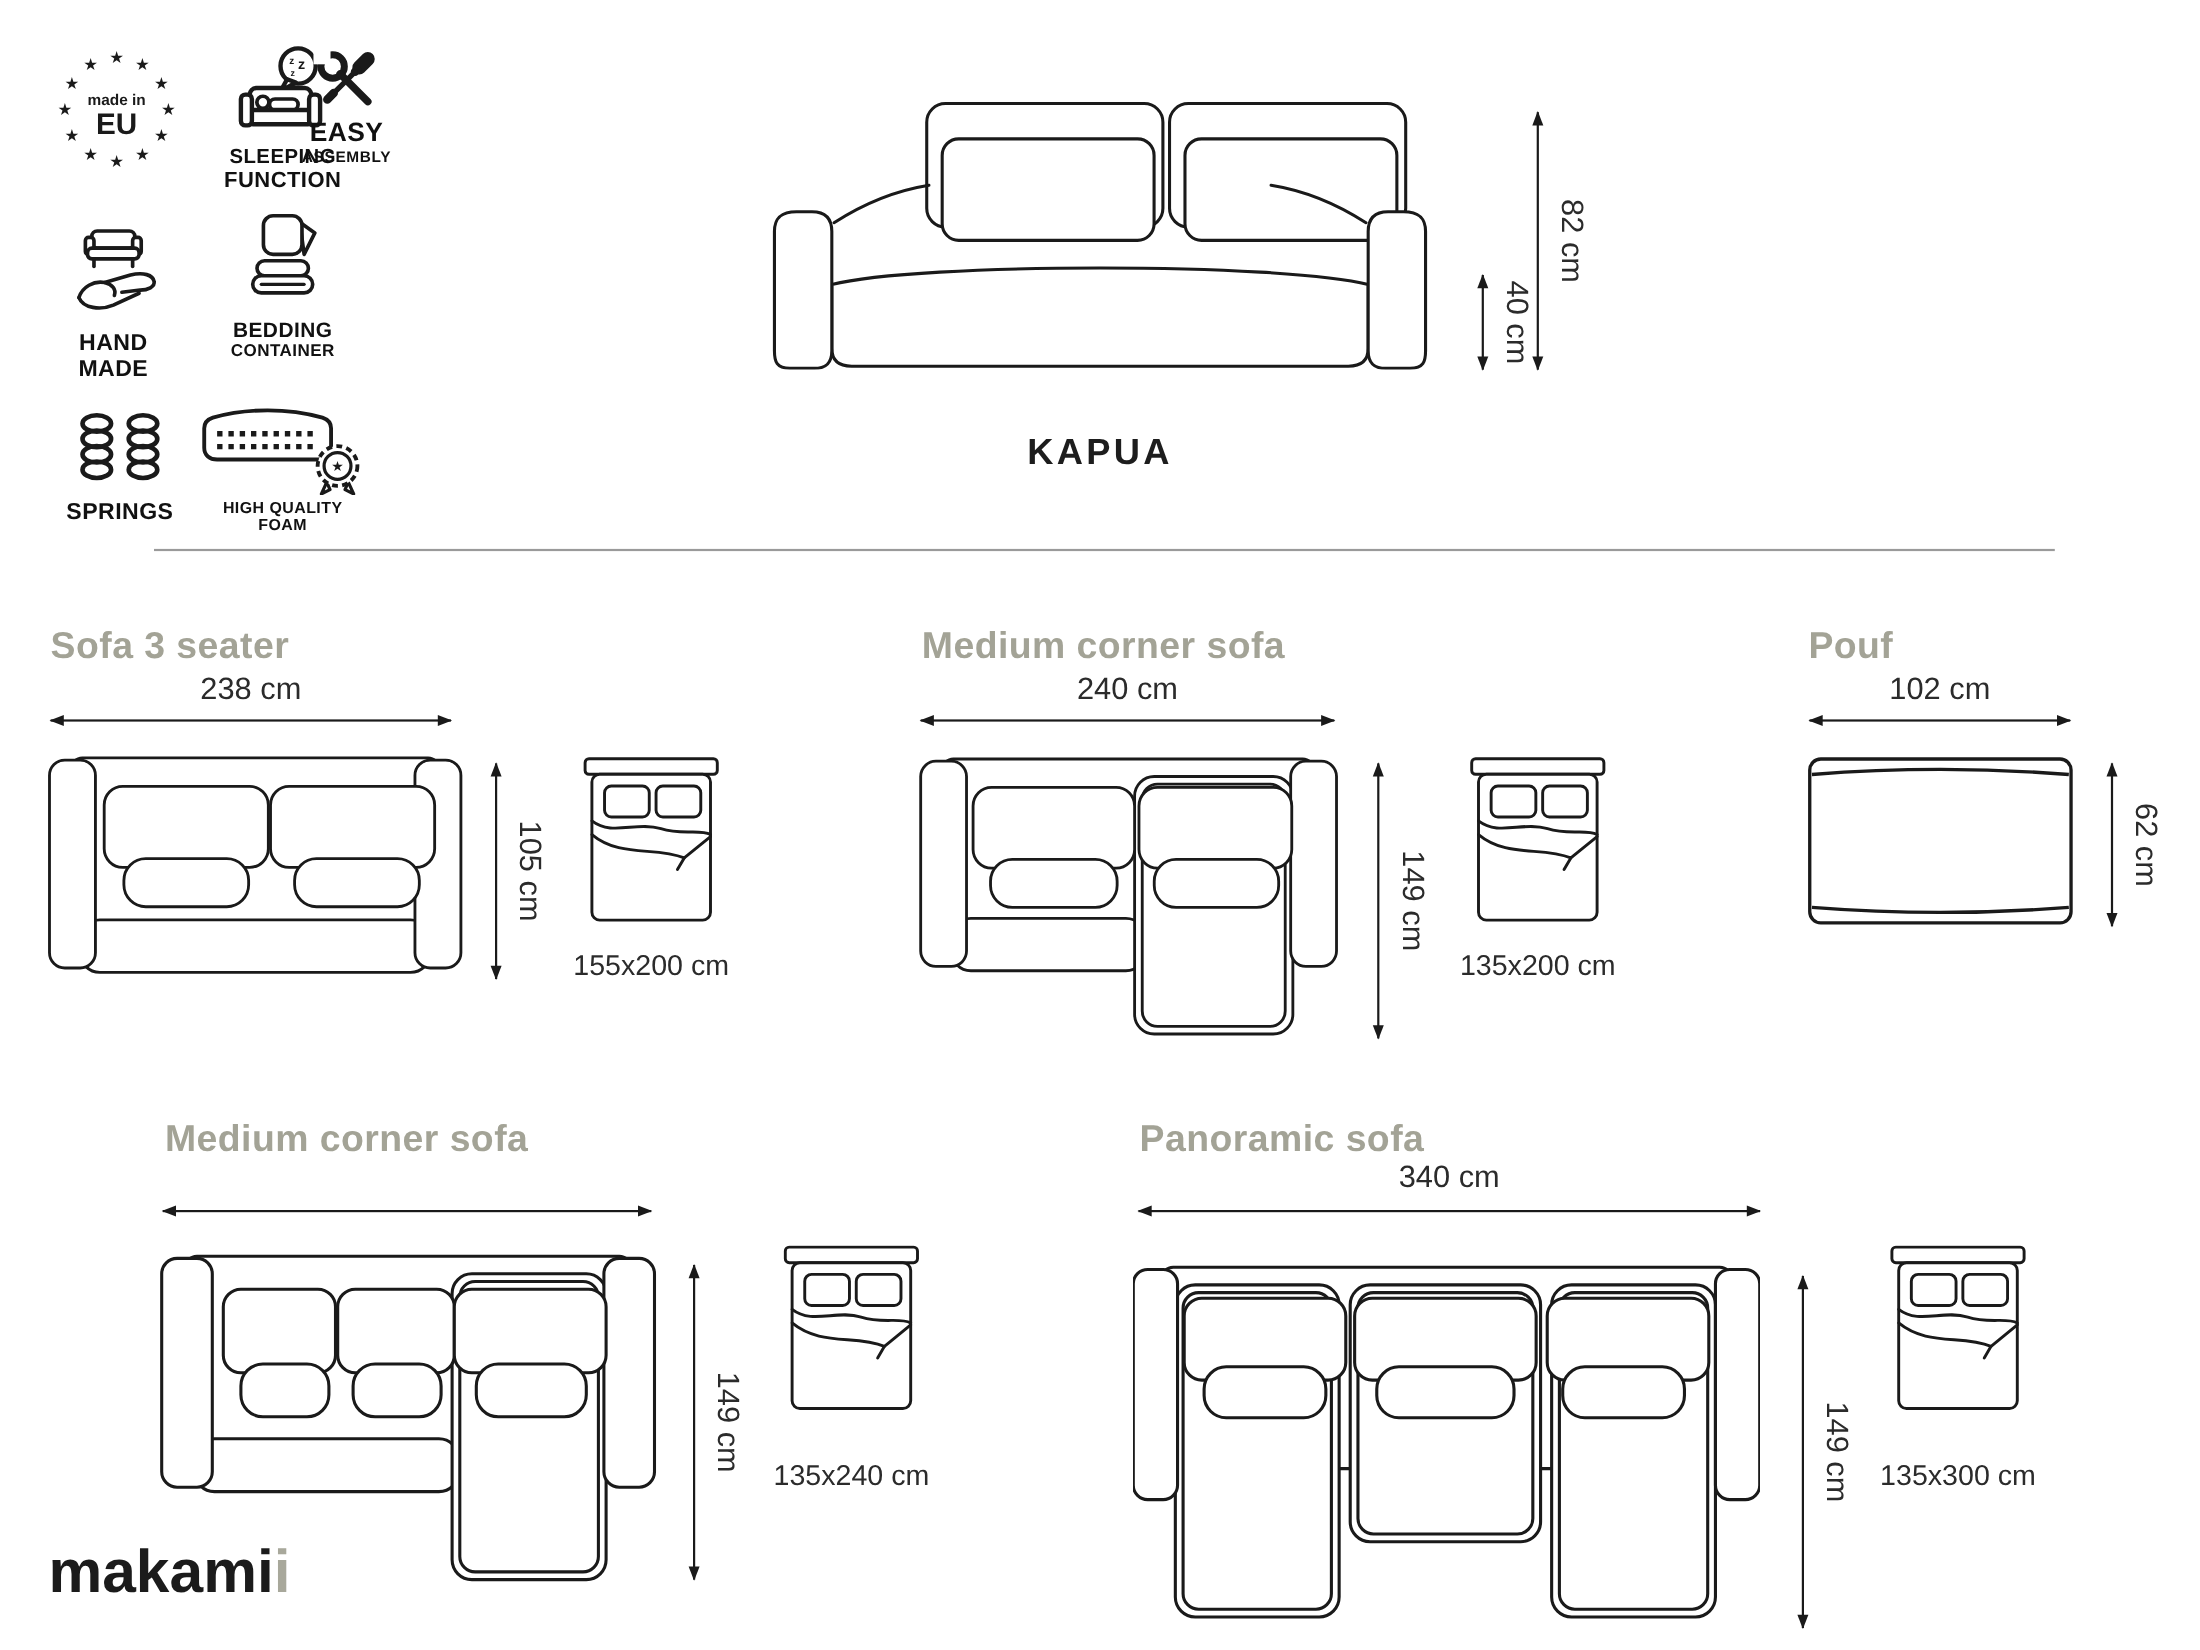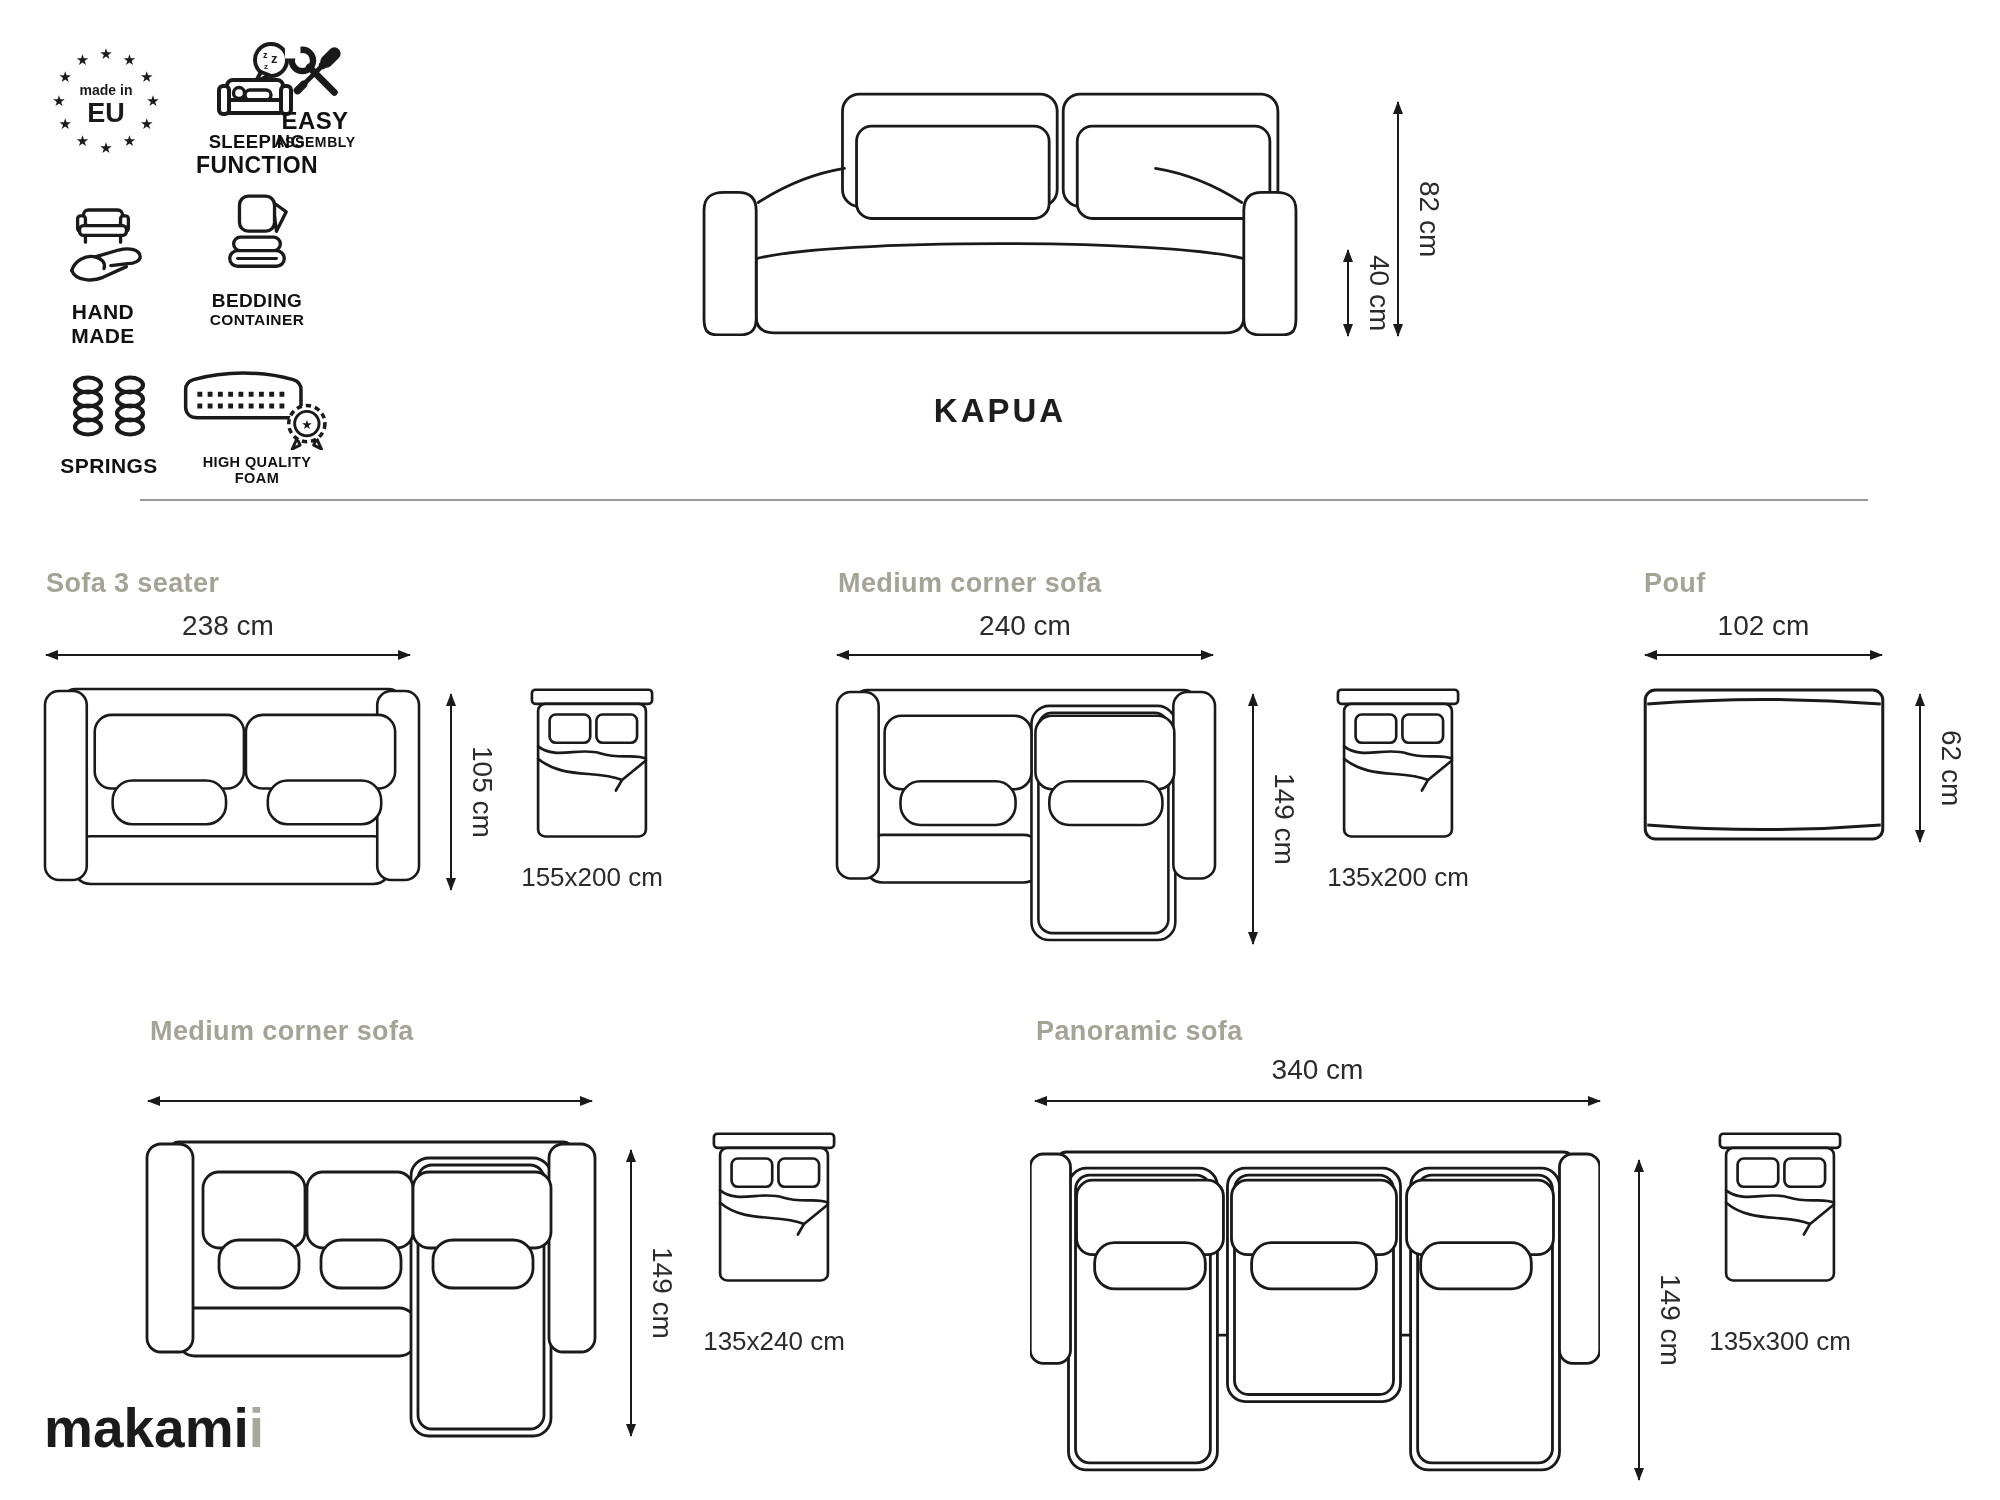--- a/index.html
+++ b/index.html
@@ -1,19 +1,19 @@
 <!DOCTYPE html>
 <html><head>
 <meta charset="utf-8">
 <style>
   html,body { margin:0; padding:0; background:#fff; }
   .page { position:relative; width:2000px; height:1500px; background:#fff; overflow:hidden;
           font-family:"Liberation Sans", sans-serif; color:#1a1a1a; }
 
-  .sec-title { position:absolute; font-size:27px; font-weight:600; letter-spacing:0.4px; color:#a3a396; }
+  .sec-title { position:absolute; font-size:34px; font-weight:600; letter-spacing:0.4px; color:#a3a396; }
 
   
   .dh { position:absolute; height:0; border-top:2px solid #1a1a1a; }
   .dh::before,.dh::after,.dv::before,.dv::after { content:""; position:absolute; width:0; height:0; border-style:solid; }
   .dh::before { left:-1px; top:-6px; border-width:5px 13px 5px 0; border-color:transparent #1a1a1a transparent transparent; }
   .dh::after  { right:-1px; top:-6px; border-width:5px 0 5px 13px; border-color:transparent transparent transparent #1a1a1a; }
   
   .dv { position:absolute; width:0; border-left:2px solid #1a1a1a; }
   .dv::before { top:-1px; left:-6px; border-width:0 5px 13px 5px; border-color:transparent transparent #1a1a1a transparent; }
   .dv::after  { bottom:-1px; left:-6px; border-width:13px 5px 0 5px; border-color:#1a1a1a transparent transparent transparent; }
@@ -164,21 +164,21 @@
         <rect x="34" y="50" width="26" height="10" rx="5" stroke-width="3.4"></rect>
         <rect x="14" y="60" width="60" height="13" rx="5"></rect>
         <rect x="8" y="46" width="10" height="28" rx="4"></rect>
         <rect x="70" y="46" width="10" height="28" rx="4"></rect>
       </g>
       <text class="zz" x="52" y="18" font-size="9">z</text>
       <text class="zz" x="60" y="23" font-size="13">z</text>
       <text class="zz" x="53" y="29" font-size="8">z</text>
     </svg>
     <div class="bl" style="font-size:18.5px">SLEEPING</div>
-    <div class="bl" style="font-size:23px">FUNCTION</div>
+    <div class="bl" style="font-size:20px">FUNCTION</div>
   </div>
 
   <div class="badge" style="left:272px;top:42px;width:86px">
     <svg width="62" height="62" viewBox="0 0 64 64">
       <g stroke="#1a1a1a" stroke-linecap="round" fill="none">
         <line x1="52" y1="12" x2="44" y2="20" stroke-width="13"></line>
         <line x1="42" y1="22" x2="40" y2="24" stroke-width="8"></line>
         <line x1="40" y1="24" x2="20" y2="44" stroke-width="5"></line>
         <line x1="20" y1="44" x2="14" y2="50" stroke-width="8"></line>
         <circle cx="19" cy="19" r="11" stroke-width="6.5"></circle>

